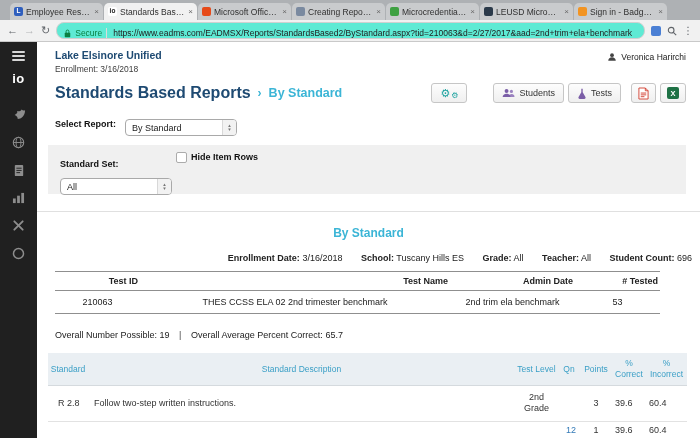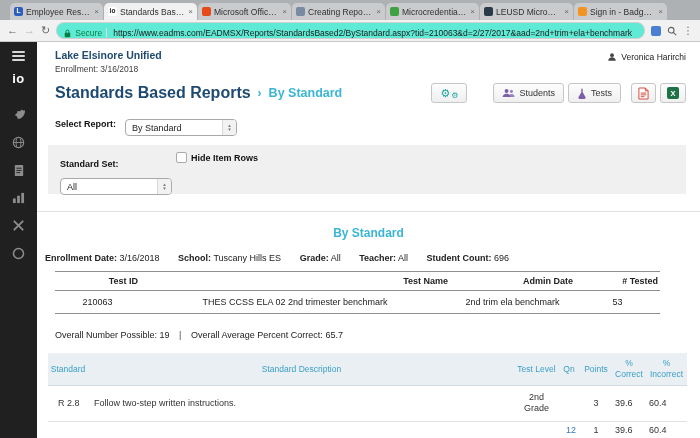--- a/index.html
+++ b/index.html
@@ -61,28 +61,28 @@
     display:flex;align-items:center;justify-content:center;}
 
   .select-row{margin:15px 14px 0 18px;display:flex;align-items:flex-start;gap:9px;}
   .field-label{font-size:9px;font-weight:bold;color:#111;}
   .select{width:112px;height:17px;background:#fff;border:1px solid #a9a9a9;border-radius:4px;
     display:flex;align-items:center;font-size:9px;color:#222;padding-left:6px;box-sizing:border-box;overflow:hidden;}
   .stepper{margin-left:auto;width:13px;height:100%;background:#f2f2f2;border-left:1px solid #d8d8d8;
     display:flex;flex-direction:column;align-items:center;justify-content:center;color:#777;font-size:4.5px;line-height:4px;}
 
   .filter-panel{margin:9px 14px 0 11px;height:49px;background:#f0f0f0;position:relative;padding:8px 12px;box-sizing:border-box;}
-  .hide-rows{position:absolute;left:128px;top:7px;display:flex;align-items:center;gap:4px;}
+  .hide-rows{position:absolute;left:128px;top:7px;display:flex;gap:4px;}
   .checkbox{width:9px;height:9px;background:#fff;border:1px solid #ababab;border-radius:2px;}
   .filter-panel .select{margin-top:7px;}
 
   .divider{margin-top:17px;border-top:1px solid #e0e0e0;}
 
   .report-heading{margin:14px 0 0;text-align:center;color:#3bb5d6;font-size:12px;font-weight:bold;line-height:14px;}
-  .meta{margin-top:13px;text-align:left;font-size:9px;color:#222;}
+  .meta{margin-top:13px;text-align:right;font-size:9px;color:#222;}
   .meta .pair{margin:0 8px;}
   .meta b{font-weight:bold;}
   .meta .val{font-weight:normal;}
 
   table{border-collapse:collapse;table-layout:fixed;}
   .test-table{margin:8px 0 0 18px;width:605px;}
   .test-table th{font-size:9px;font-weight:bold;color:#222;text-align:right;padding:4px 2px;
     border-top:1px solid #8f8f8f;border-bottom:1px solid #8f8f8f;}
   .test-table td{font-size:9px;color:#222;text-align:center;padding:6px 2px;border-bottom:1px solid #8f8f8f;}
 

